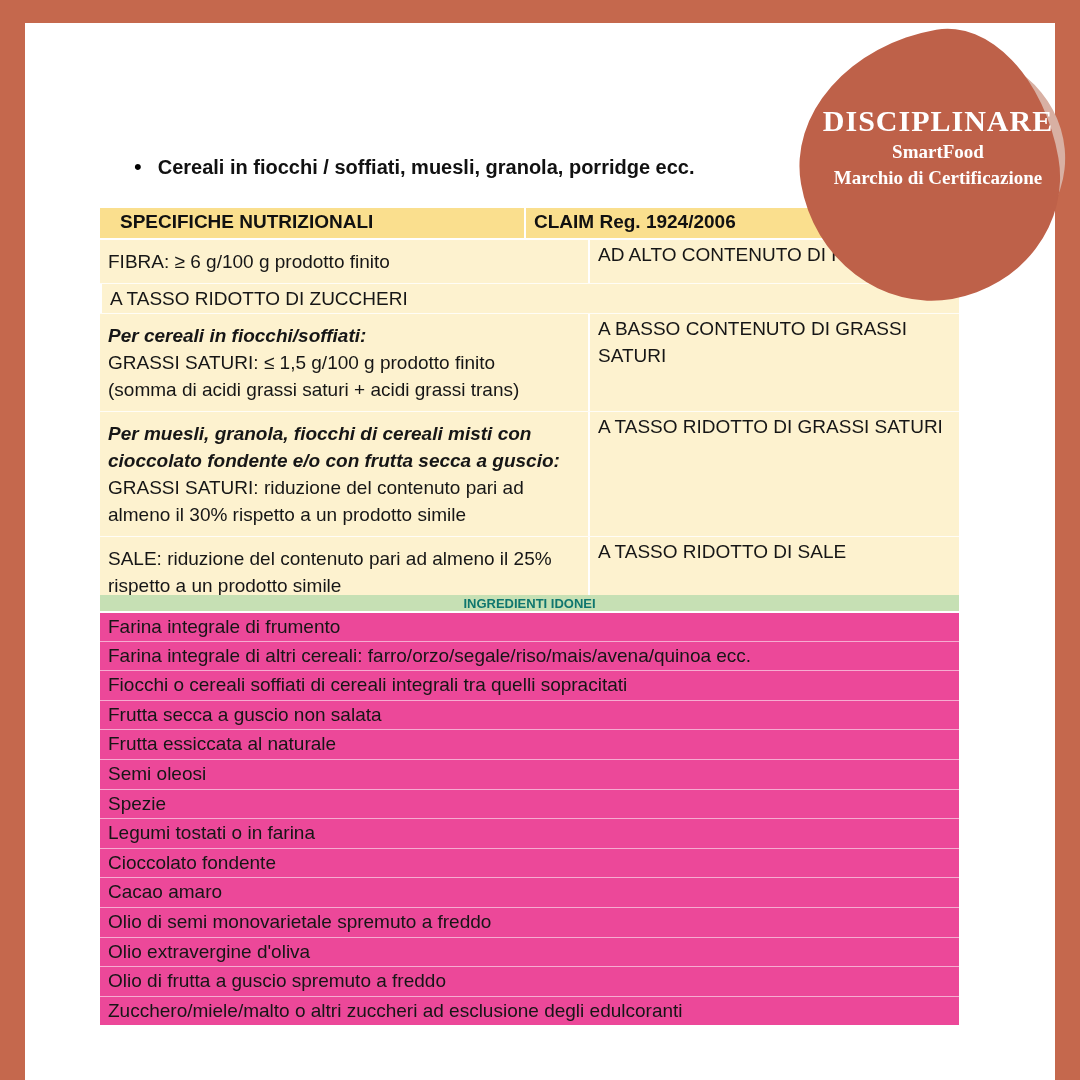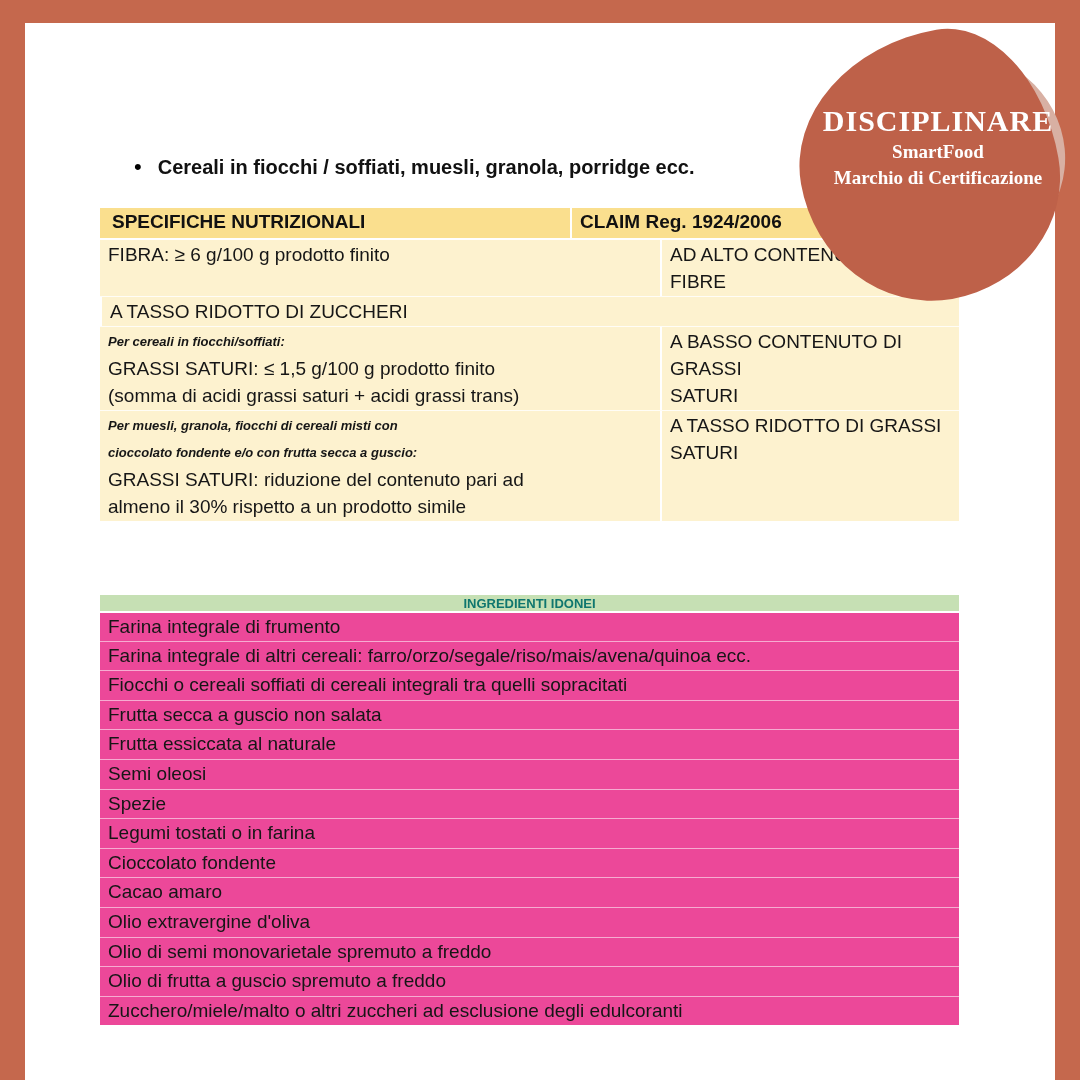--- a/index.html
+++ b/index.html
@@ -19,29 +19,29 @@
                font-size:19px;letter-spacing:.5px;white-space:nowrap;}
 
   
   .bullet-line{position:absolute;left:134px;top:154px;display:flex;gap:16px;align-items:flex-start;z-index:1;}
   .bullet-dot{font-size:22px;line-height:26px;color:#000;}
   .bullet-text{font-size:20px;line-height:26px;font-weight:bold;color:#111;}
 
   
   .spec-table{position:absolute;left:100px;top:208px;width:859px;z-index:1;}
   .spec-header{display:flex;background:#FADF8E;height:30px;}
-  .spec-header .h-left{width:424px;box-sizing:border-box;padding:3px 8px 0 12px;font-weight:bold;font-size:19px;color:#111;}
-  .spec-header .h-right{flex:1;box-sizing:border-box;border-left:2px solid #fff;padding:3px 8px 0 8px;font-weight:bold;font-size:19px;color:#111;margin-left:46px;}
+  .spec-header .h-left{width:424px;box-sizing:border-box;padding:3px 8px 0 20px;font-weight:bold;font-size:19px;color:#111;}
+  .spec-header .h-right{flex:1;box-sizing:border-box;border-left:2px solid #fff;padding:3px 8px 0 8px;font-weight:bold;font-size:19px;color:#111;}
   .spec-body{background:#FDF2CF;}
   .srow{display:flex;border-top:1px solid rgba(255,255,255,.8);}
   .srow:first-child{border-top:2px solid #ffffff;}
   .scell{box-sizing:border-box;}
-  .scell.left{width:560px;padding:1px 8px;}
+  .scell.left{width:488px;padding:8px 8px;}
   .scell.right{flex:1;border-left:2px solid #fff;padding:1px 8px;font-size:19px;line-height:27px;color:#161616;white-space:pre-line;}
-  .intro{font-weight:bold;font-style:italic;font-size:13px;line-height:27px;color:#161616;white-space:pre-line;}
+  .intro{font-weight:bold;font-style:italic;font-size:19px;line-height:27px;color:#161616;white-space:pre-line;}
   .intro:empty{display:none;}
   .spec{font-size:19px;line-height:27px;color:#161616;white-space:pre-line;}
 
   
   .ing-table{position:absolute;left:100px;top:595px;width:859px;z-index:1;}
   .ing-header{background:#C6E0B4;height:16px;display:flex;align-items:center;justify-content:center;
               font-weight:bold;font-size:13px;color:#0f766e;}
   .ing-body{background:#ec4899;}
   .irow{height:29.6px;box-sizing:border-box;border-top:1px solid rgba(255,255,255,.55);
         padding-left:8px;font-size:19px;line-height:28.5px;color:#161616;white-space:nowrap;}
@@ -104,39 +104,47 @@
       <div class="srow">
         <div class="scell left">
           <div class="intro">Per muesli, granola, fiocchi di cereali misti con
 cioccolato fondente e/o con frutta secca a guscio:</div>
           <div class="spec">GRASSI SATURI: riduzione del contenuto pari ad
 almeno il 30% rispetto a un prodotto simile</div>
         </div>
         <div class="scell right">A TASSO RIDOTTO DI GRASSI SATURI</div>
       </div>
 
+      <div class="srow">
+        <div class="scell left">
+
+          <div class="spec">SALE: riduzione del contenuto pari ad almeno il 25%
+rispetto a un prodotto simile</div>
+        </div>
+        <div class="scell right">A TASSO RIDOTTO DI SALE</div>
+      </div>
 
     </div>
   </div>
 
   <div class="ing-table">
     <div class="ing-header">INGREDIENTI IDONEI</div>
     <div class="ing-body">
       <div class="irow">Farina integrale di frumento</div>
       <div class="irow">Farina integrale di altri cereali: farro/orzo/segale/riso/mais/avena/quinoa ecc.</div>
       <div class="irow">Fiocchi o cereali soffiati di cereali integrali tra quelli sopracitati</div>
       <div class="irow">Frutta secca a guscio non salata</div>
       <div class="irow">Frutta essiccata al naturale</div>
       <div class="irow">Semi oleosi</div>
       <div class="irow">Spezie</div>
       <div class="irow">Legumi tostati o in farina</div>
       <div class="irow">Cioccolato fondente</div>
       <div class="irow">Cacao amaro</div>
+      <div class="irow">Olio di semi monovarietale spremuto a freddo</div>
       <div class="irow">Olio extravergine d'oliva</div>
-      <div class="irow">Olio di semi monovarietale spremuto a freddo</div>
       <div class="irow">Olio di frutta a guscio spremuto a freddo</div>
       <div class="irow">Zucchero/miele/malto o altri zuccheri ad esclusione degli edulcoranti</div>
     </div>
   </div>
 
   <div class="badge">
     <div class="blob-light"></div>
     <div class="blob-main"></div>
     <div class="badge-text">
       <div class="badge-title">DISCIPLINARE</div>

